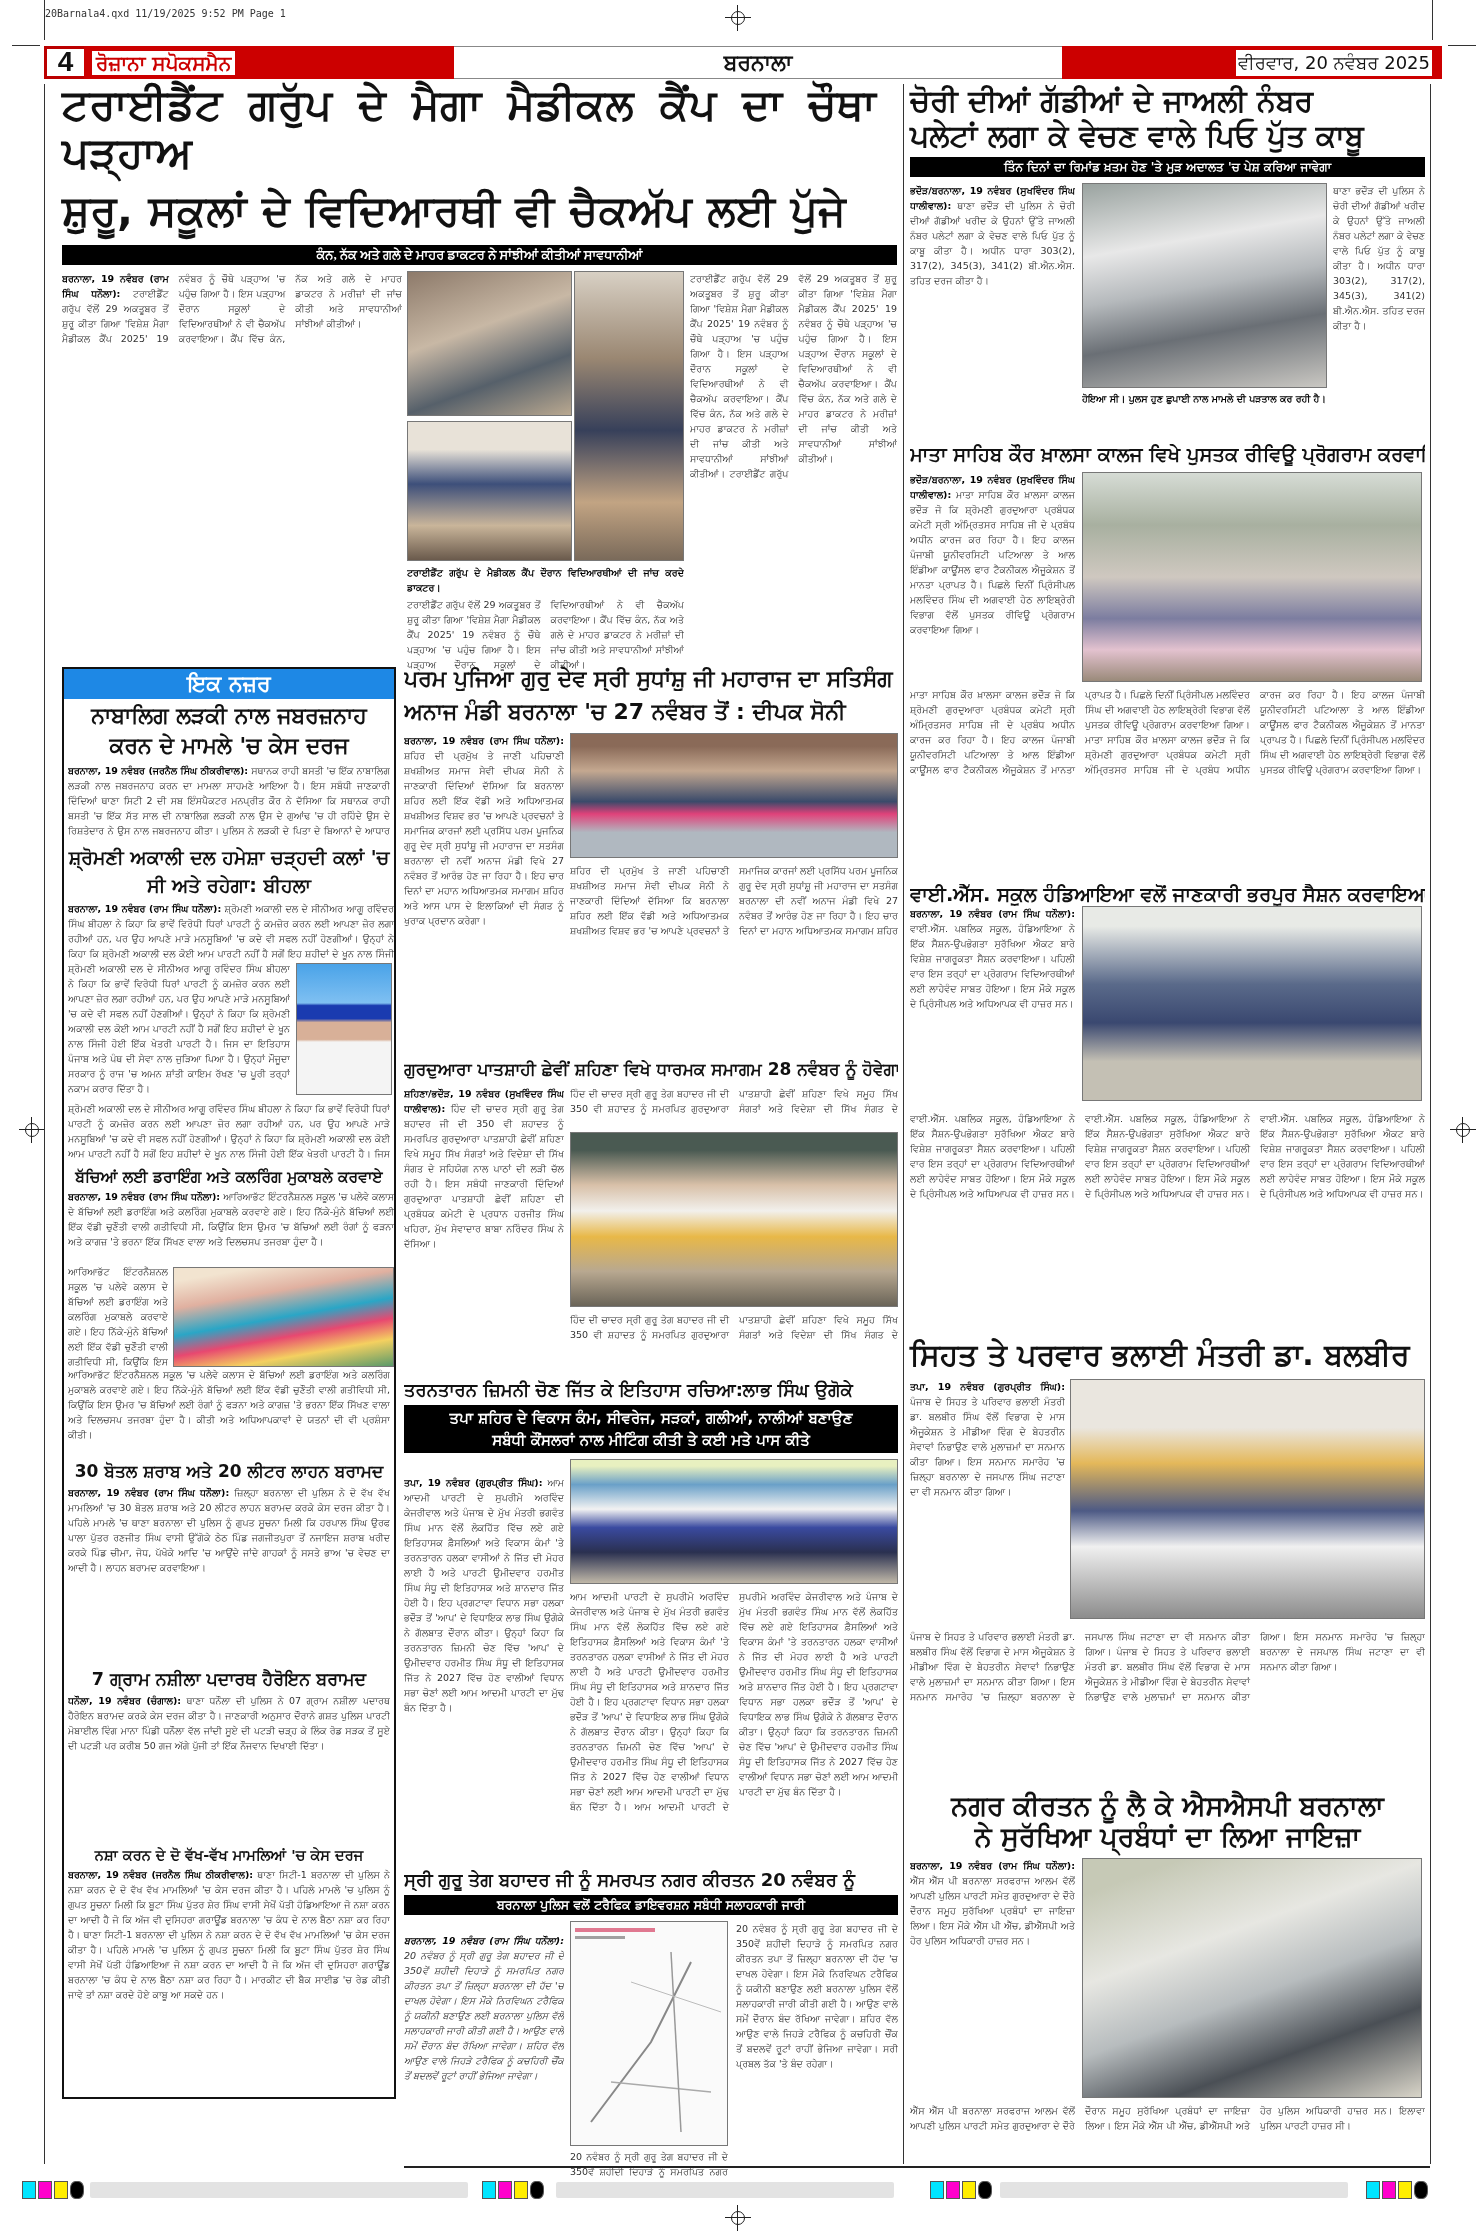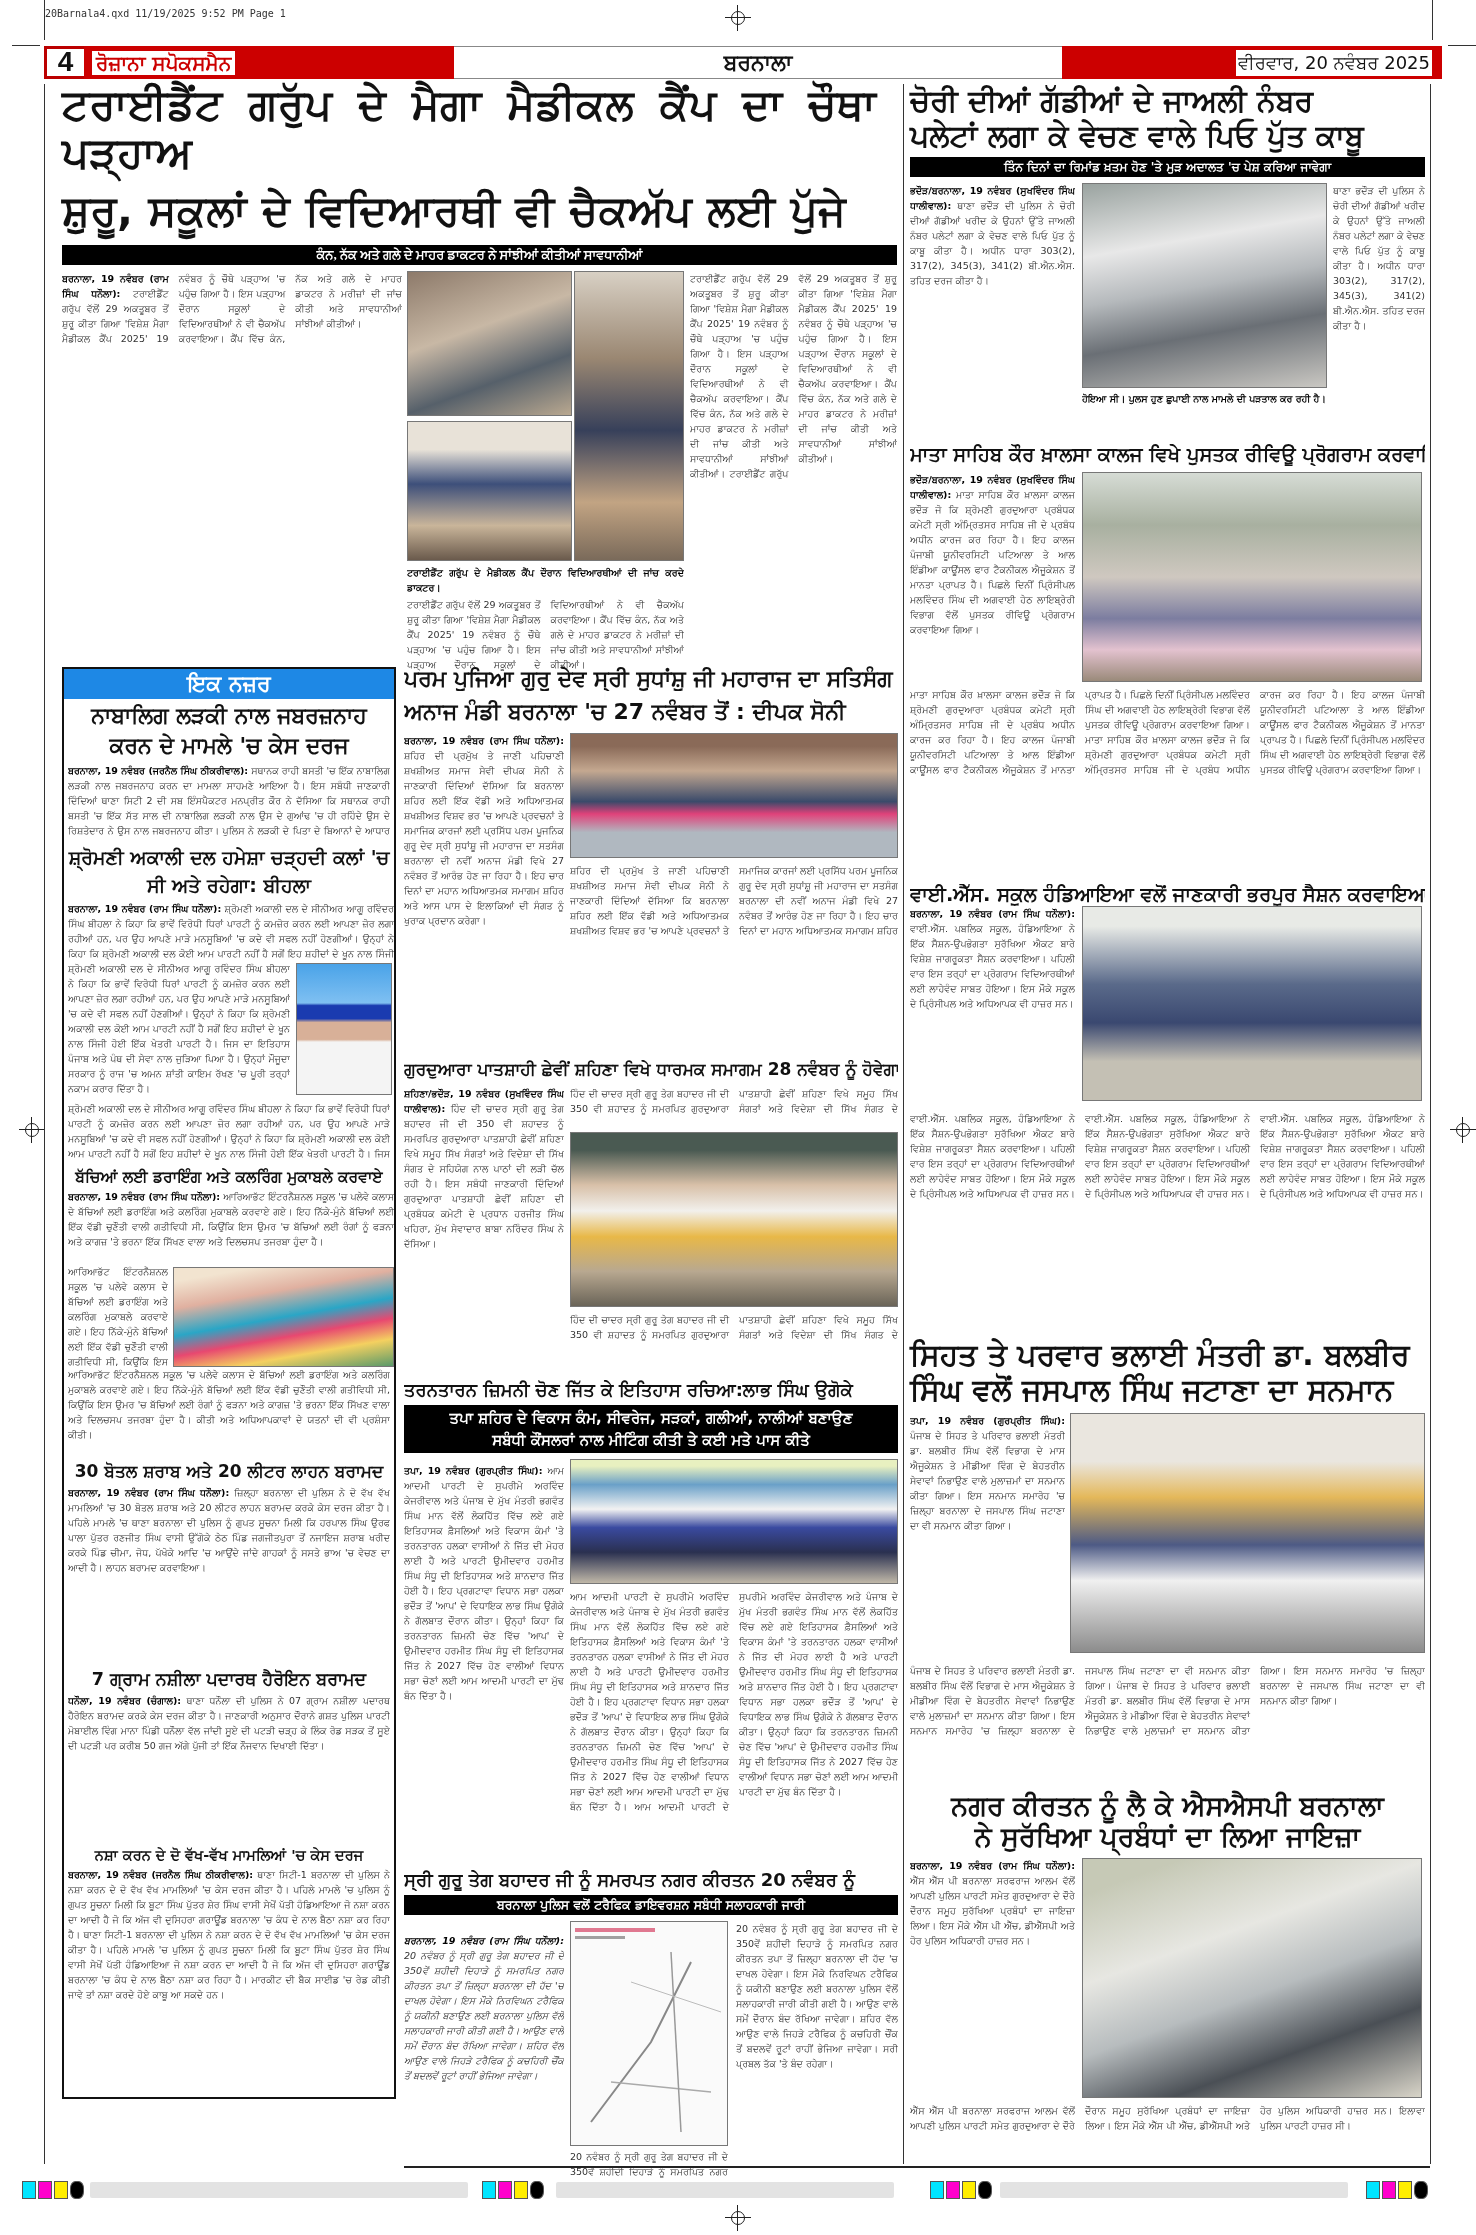--- a/index.html
+++ b/index.html
@@ -137,21 +137,20 @@
     <div class="col-text" style="position:absolute;left:0;top:205px;width:515px;height:235px;column-count:3;">
       <span>ਵਾਈ.ਐੱਸ. ਪਬਲਿਕ ਸਕੂਲ, ਹੰਡਿਆਇਆ ਨੇ ਇੱਕ ਸੈਸ਼ਨ-ਉਪਭੋਗਤਾ ਸੁਰੱਖਿਆ ਐਕਟ ਬਾਰੇ ਵਿਸ਼ੇਸ਼ ਜਾਗਰੂਕਤਾ ਸੈਸ਼ਨ ਕਰਵਾਇਆ। ਪਹਿਲੀ ਵਾਰ ਇਸ ਤਰ੍ਹਾਂ ਦਾ ਪ੍ਰੋਗਰਾਮ ਵਿਦਿਆਰਥੀਆਂ ਲਈ ਲਾਹੇਵੰਦ ਸਾਬਤ ਹੋਇਆ। ਇਸ ਮੌਕੇ ਸਕੂਲ ਦੇ ਪ੍ਰਿੰਸੀਪਲ ਅਤੇ ਅਧਿਆਪਕ ਵੀ ਹਾਜ਼ਰ ਸਨ।</span>
       <span>ਵਾਈ.ਐੱਸ. ਪਬਲਿਕ ਸਕੂਲ, ਹੰਡਿਆਇਆ ਨੇ ਇੱਕ ਸੈਸ਼ਨ-ਉਪਭੋਗਤਾ ਸੁਰੱਖਿਆ ਐਕਟ ਬਾਰੇ ਵਿਸ਼ੇਸ਼ ਜਾਗਰੂਕਤਾ ਸੈਸ਼ਨ ਕਰਵਾਇਆ। ਪਹਿਲੀ ਵਾਰ ਇਸ ਤਰ੍ਹਾਂ ਦਾ ਪ੍ਰੋਗਰਾਮ ਵਿਦਿਆਰਥੀਆਂ ਲਈ ਲਾਹੇਵੰਦ ਸਾਬਤ ਹੋਇਆ। ਇਸ ਮੌਕੇ ਸਕੂਲ ਦੇ ਪ੍ਰਿੰਸੀਪਲ ਅਤੇ ਅਧਿਆਪਕ ਵੀ ਹਾਜ਼ਰ ਸਨ।</span>
       <span>ਵਾਈ.ਐੱਸ. ਪਬਲਿਕ ਸਕੂਲ, ਹੰਡਿਆਇਆ ਨੇ ਇੱਕ ਸੈਸ਼ਨ-ਉਪਭੋਗਤਾ ਸੁਰੱਖਿਆ ਐਕਟ ਬਾਰੇ ਵਿਸ਼ੇਸ਼ ਜਾਗਰੂਕਤਾ ਸੈਸ਼ਨ ਕਰਵਾਇਆ। ਪਹਿਲੀ ਵਾਰ ਇਸ ਤਰ੍ਹਾਂ ਦਾ ਪ੍ਰੋਗਰਾਮ ਵਿਦਿਆਰਥੀਆਂ ਲਈ ਲਾਹੇਵੰਦ ਸਾਬਤ ਹੋਇਆ। ਇਸ ਮੌਕੇ ਸਕੂਲ ਦੇ ਪ੍ਰਿੰਸੀਪਲ ਅਤੇ ਅਧਿਆਪਕ ਵੀ ਹਾਜ਼ਰ ਸਨ।</span>
     </div>
   </div>
 </div>
 
 <div class="box" style="left:910px;top:1338px;width:515px;">
   <div class="hl" style="font-size:30px;">ਸਿਹਤ ਤੇ ਪਰਵਾਰ ਭਲਾਈ ਮੰਤਰੀ ਡਾ. ਬਲਬੀਰ</div>
-  <div class="hl" style="font-size:30px;">ਸਿੰਘ ਵਲੋਂ ਜਸਪਾਲ ਸਿੰਘ ਜਟਾਣਾ ਦਾ ਸਨਮਾਨ</div>
   <div style="position:relative;height:400px;margin-top:6px;">
     <div class="col-text" style="position:absolute;left:0;top:0;width:155px;height:250px;">
       <b>ਤਪਾ, 19 ਨਵੰਬਰ (ਗੁਰਪ੍ਰੀਤ ਸਿੰਘ):</b>
       <span>ਪੰਜਾਬ ਦੇ ਸਿਹਤ ਤੇ ਪਰਿਵਾਰ ਭਲਾਈ ਮੰਤਰੀ ਡਾ. ਬਲਬੀਰ ਸਿੰਘ ਵੱਲੋਂ ਵਿਭਾਗ ਦੇ ਮਾਸ ਐਜੂਕੇਸ਼ਨ ਤੇ ਮੀਡੀਆ ਵਿੰਗ ਦੇ ਬੇਹਤਰੀਨ ਸੇਵਾਵਾਂ ਨਿਭਾਉਣ ਵਾਲੇ ਮੁਲਾਜ਼ਮਾਂ ਦਾ ਸਨਮਾਨ ਕੀਤਾ ਗਿਆ। ਇਸ ਸਨਮਾਨ ਸਮਾਰੋਹ 'ਚ ਜ਼ਿਲ੍ਹਾ ਬਰਨਾਲਾ ਦੇ ਜਸਪਾਲ ਸਿੰਘ ਜਟਾਣਾ ਦਾ ਵੀ ਸਨਮਾਨ ਕੀਤਾ ਗਿਆ।</span>
     </div>
     <div class="photo" style="left:160px;top:0;width:355px;height:240px;background:linear-gradient(180deg,#eae6df 20%,#e4b85a 35%,#4d5a85 55%,#f0f0f0 70%,#8c8c8c);"></div>
     <div class="col-text" style="position:absolute;left:0;top:250px;width:515px;height:150px;column-count:3;">
       <span>ਪੰਜਾਬ ਦੇ ਸਿਹਤ ਤੇ ਪਰਿਵਾਰ ਭਲਾਈ ਮੰਤਰੀ ਡਾ. ਬਲਬੀਰ ਸਿੰਘ ਵੱਲੋਂ ਵਿਭਾਗ ਦੇ ਮਾਸ ਐਜੂਕੇਸ਼ਨ ਤੇ ਮੀਡੀਆ ਵਿੰਗ ਦੇ ਬੇਹਤਰੀਨ ਸੇਵਾਵਾਂ ਨਿਭਾਉਣ ਵਾਲੇ ਮੁਲਾਜ਼ਮਾਂ ਦਾ ਸਨਮਾਨ ਕੀਤਾ ਗਿਆ। ਇਸ ਸਨਮਾਨ ਸਮਾਰੋਹ 'ਚ ਜ਼ਿਲ੍ਹਾ ਬਰਨਾਲਾ ਦੇ ਜਸਪਾਲ ਸਿੰਘ ਜਟਾਣਾ ਦਾ ਵੀ ਸਨਮਾਨ ਕੀਤਾ ਗਿਆ।</span>
       <span>ਪੰਜਾਬ ਦੇ ਸਿਹਤ ਤੇ ਪਰਿਵਾਰ ਭਲਾਈ ਮੰਤਰੀ ਡਾ. ਬਲਬੀਰ ਸਿੰਘ ਵੱਲੋਂ ਵਿਭਾਗ ਦੇ ਮਾਸ ਐਜੂਕੇਸ਼ਨ ਤੇ ਮੀਡੀਆ ਵਿੰਗ ਦੇ ਬੇਹਤਰੀਨ ਸੇਵਾਵਾਂ ਨਿਭਾਉਣ ਵਾਲੇ ਮੁਲਾਜ਼ਮਾਂ ਦਾ ਸਨਮਾਨ ਕੀਤਾ ਗਿਆ। ਇਸ ਸਨਮਾਨ ਸਮਾਰੋਹ 'ਚ ਜ਼ਿਲ੍ਹਾ ਬਰਨਾਲਾ ਦੇ ਜਸਪਾਲ ਸਿੰਘ ਜਟਾਣਾ ਦਾ ਵੀ ਸਨਮਾਨ ਕੀਤਾ ਗਿਆ।</span>
     </div>
@@ -268,21 +267,21 @@
   </div>
 </div>
 
 <div class="box" style="left:404px;top:1380px;width:494px;">
   <div class="hl" style="font-size:18px;white-space:nowrap;overflow:hidden;">ਤਰਨਤਾਰਨ ਜ਼ਿਮਨੀ ਚੋਣ ਜਿੱਤ ਕੇ ਇਤਿਹਾਸ ਰਚਿਆ:ਲਾਭ ਸਿੰਘ ਉਗੋਕੇ</div>
   <div class="strap" style="font-size:15px;line-height:22px;margin-top:4px;padding:2px 0;">
     <div>ਤਪਾ ਸ਼ਹਿਰ ਦੇ ਵਿਕਾਸ ਕੰਮ, ਸੀਵਰੇਜ, ਸੜਕਾਂ, ਗਲੀਆਂ, ਨਾਲੀਆਂ ਬਣਾਉਣ</div>
     <div>ਸਬੰਧੀ ਕੌਂਸਲਰਾਂ ਨਾਲ ਮੀਟਿੰਗ ਕੀਤੀ ਤੇ ਕਈ ਮਤੇ ਪਾਸ ਕੀਤੇ</div>
   </div>
   <div style="position:relative;height:410px;margin-top:6px;">
-    <div class="col-text" style="position:absolute;left:0;top:4px;width:160px;height:410px;">
+    <div class="col-text" style="position:absolute;left:0;top:16px;width:160px;height:410px;">
       <b>ਤਪਾ, 19 ਨਵੰਬਰ (ਗੁਰਪ੍ਰੀਤ ਸਿੰਘ):</b>
       <span>ਆਮ ਆਦਮੀ ਪਾਰਟੀ ਦੇ ਸੁਪਰੀਮੋ ਅਰਵਿੰਦ ਕੇਜਰੀਵਾਲ ਅਤੇ ਪੰਜਾਬ ਦੇ ਮੁੱਖ ਮੰਤਰੀ ਭਗਵੰਤ ਸਿੰਘ ਮਾਨ ਵੱਲੋਂ ਲੋਕਹਿੱਤ ਵਿੱਚ ਲਏ ਗਏ ਇਤਿਹਾਸਕ ਫ਼ੈਸਲਿਆਂ ਅਤੇ ਵਿਕਾਸ ਕੰਮਾਂ 'ਤੇ ਤਰਨਤਾਰਨ ਹਲਕਾ ਵਾਸੀਆਂ ਨੇ ਜਿੱਤ ਦੀ ਮੋਹਰ ਲਾਈ ਹੈ ਅਤੇ ਪਾਰਟੀ ਉਮੀਦਵਾਰ ਹਰਮੀਤ ਸਿੰਘ ਸੰਧੂ ਦੀ ਇਤਿਹਾਸਕ ਅਤੇ ਸ਼ਾਨਦਾਰ ਜਿੱਤ ਹੋਈ ਹੈ। ਇਹ ਪ੍ਰਗਟਾਵਾ ਵਿਧਾਨ ਸਭਾ ਹਲਕਾ ਭਦੌੜ ਤੋਂ 'ਆਪ' ਦੇ ਵਿਧਾਇਕ ਲਾਭ ਸਿੰਘ ਉਗੋਕੇ ਨੇ ਗੱਲਬਾਤ ਦੌਰਾਨ ਕੀਤਾ। ਉਨ੍ਹਾਂ ਕਿਹਾ ਕਿ ਤਰਨਤਾਰਨ ਜ਼ਿਮਨੀ ਚੋਣ ਵਿੱਚ 'ਆਪ' ਦੇ ਉਮੀਦਵਾਰ ਹਰਮੀਤ ਸਿੰਘ ਸੰਧੂ ਦੀ ਇਤਿਹਾਸਕ ਜਿੱਤ ਨੇ 2027 ਵਿੱਚ ਹੋਣ ਵਾਲੀਆਂ ਵਿਧਾਨ ਸਭਾ ਚੋਣਾਂ ਲਈ ਆਮ ਆਦਮੀ ਪਾਰਟੀ ਦਾ ਮੁੱਢ ਬੰਨ ਦਿੱਤਾ ਹੈ।</span>
     </div>
     <div class="photo" style="left:166px;top:0;width:328px;height:125px;background:linear-gradient(180deg,#e8f0c0 5%,#6aa0c8 20%,#f2f2f2 40%,#3a4aa0 55%,#2a3050 75%,#c0b8a8);"></div>
     <div class="col-text" style="position:absolute;left:166px;top:130px;width:328px;height:280px;column-count:2;">
       <span>ਆਮ ਆਦਮੀ ਪਾਰਟੀ ਦੇ ਸੁਪਰੀਮੋ ਅਰਵਿੰਦ ਕੇਜਰੀਵਾਲ ਅਤੇ ਪੰਜਾਬ ਦੇ ਮੁੱਖ ਮੰਤਰੀ ਭਗਵੰਤ ਸਿੰਘ ਮਾਨ ਵੱਲੋਂ ਲੋਕਹਿੱਤ ਵਿੱਚ ਲਏ ਗਏ ਇਤਿਹਾਸਕ ਫ਼ੈਸਲਿਆਂ ਅਤੇ ਵਿਕਾਸ ਕੰਮਾਂ 'ਤੇ ਤਰਨਤਾਰਨ ਹਲਕਾ ਵਾਸੀਆਂ ਨੇ ਜਿੱਤ ਦੀ ਮੋਹਰ ਲਾਈ ਹੈ ਅਤੇ ਪਾਰਟੀ ਉਮੀਦਵਾਰ ਹਰਮੀਤ ਸਿੰਘ ਸੰਧੂ ਦੀ ਇਤਿਹਾਸਕ ਅਤੇ ਸ਼ਾਨਦਾਰ ਜਿੱਤ ਹੋਈ ਹੈ। ਇਹ ਪ੍ਰਗਟਾਵਾ ਵਿਧਾਨ ਸਭਾ ਹਲਕਾ ਭਦੌੜ ਤੋਂ 'ਆਪ' ਦੇ ਵਿਧਾਇਕ ਲਾਭ ਸਿੰਘ ਉਗੋਕੇ ਨੇ ਗੱਲਬਾਤ ਦੌਰਾਨ ਕੀਤਾ। ਉਨ੍ਹਾਂ ਕਿਹਾ ਕਿ ਤਰਨਤਾਰਨ ਜ਼ਿਮਨੀ ਚੋਣ ਵਿੱਚ 'ਆਪ' ਦੇ ਉਮੀਦਵਾਰ ਹਰਮੀਤ ਸਿੰਘ ਸੰਧੂ ਦੀ ਇਤਿਹਾਸਕ ਜਿੱਤ ਨੇ 2027 ਵਿੱਚ ਹੋਣ ਵਾਲੀਆਂ ਵਿਧਾਨ ਸਭਾ ਚੋਣਾਂ ਲਈ ਆਮ ਆਦਮੀ ਪਾਰਟੀ ਦਾ ਮੁੱਢ ਬੰਨ ਦਿੱਤਾ ਹੈ।</span>
       <span>ਆਮ ਆਦਮੀ ਪਾਰਟੀ ਦੇ ਸੁਪਰੀਮੋ ਅਰਵਿੰਦ ਕੇਜਰੀਵਾਲ ਅਤੇ ਪੰਜਾਬ ਦੇ ਮੁੱਖ ਮੰਤਰੀ ਭਗਵੰਤ ਸਿੰਘ ਮਾਨ ਵੱਲੋਂ ਲੋਕਹਿੱਤ ਵਿੱਚ ਲਏ ਗਏ ਇਤਿਹਾਸਕ ਫ਼ੈਸਲਿਆਂ ਅਤੇ ਵਿਕਾਸ ਕੰਮਾਂ 'ਤੇ ਤਰਨਤਾਰਨ ਹਲਕਾ ਵਾਸੀਆਂ ਨੇ ਜਿੱਤ ਦੀ ਮੋਹਰ ਲਾਈ ਹੈ ਅਤੇ ਪਾਰਟੀ ਉਮੀਦਵਾਰ ਹਰਮੀਤ ਸਿੰਘ ਸੰਧੂ ਦੀ ਇਤਿਹਾਸਕ ਅਤੇ ਸ਼ਾਨਦਾਰ ਜਿੱਤ ਹੋਈ ਹੈ। ਇਹ ਪ੍ਰਗਟਾਵਾ ਵਿਧਾਨ ਸਭਾ ਹਲਕਾ ਭਦੌੜ ਤੋਂ 'ਆਪ' ਦੇ ਵਿਧਾਇਕ ਲਾਭ ਸਿੰਘ ਉਗੋਕੇ ਨੇ ਗੱਲਬਾਤ ਦੌਰਾਨ ਕੀਤਾ। ਉਨ੍ਹਾਂ ਕਿਹਾ ਕਿ ਤਰਨਤਾਰਨ ਜ਼ਿਮਨੀ ਚੋਣ ਵਿੱਚ 'ਆਪ' ਦੇ ਉਮੀਦਵਾਰ ਹਰਮੀਤ ਸਿੰਘ ਸੰਧੂ ਦੀ ਇਤਿਹਾਸਕ ਜਿੱਤ ਨੇ 2027 ਵਿੱਚ ਹੋਣ ਵਾਲੀਆਂ ਵਿਧਾਨ ਸਭਾ ਚੋਣਾਂ ਲਈ ਆਮ ਆਦਮੀ ਪਾਰਟੀ ਦਾ ਮੁੱਢ ਬੰਨ ਦਿੱਤਾ ਹੈ।</span>
     </div>
   </div>
 </div>

